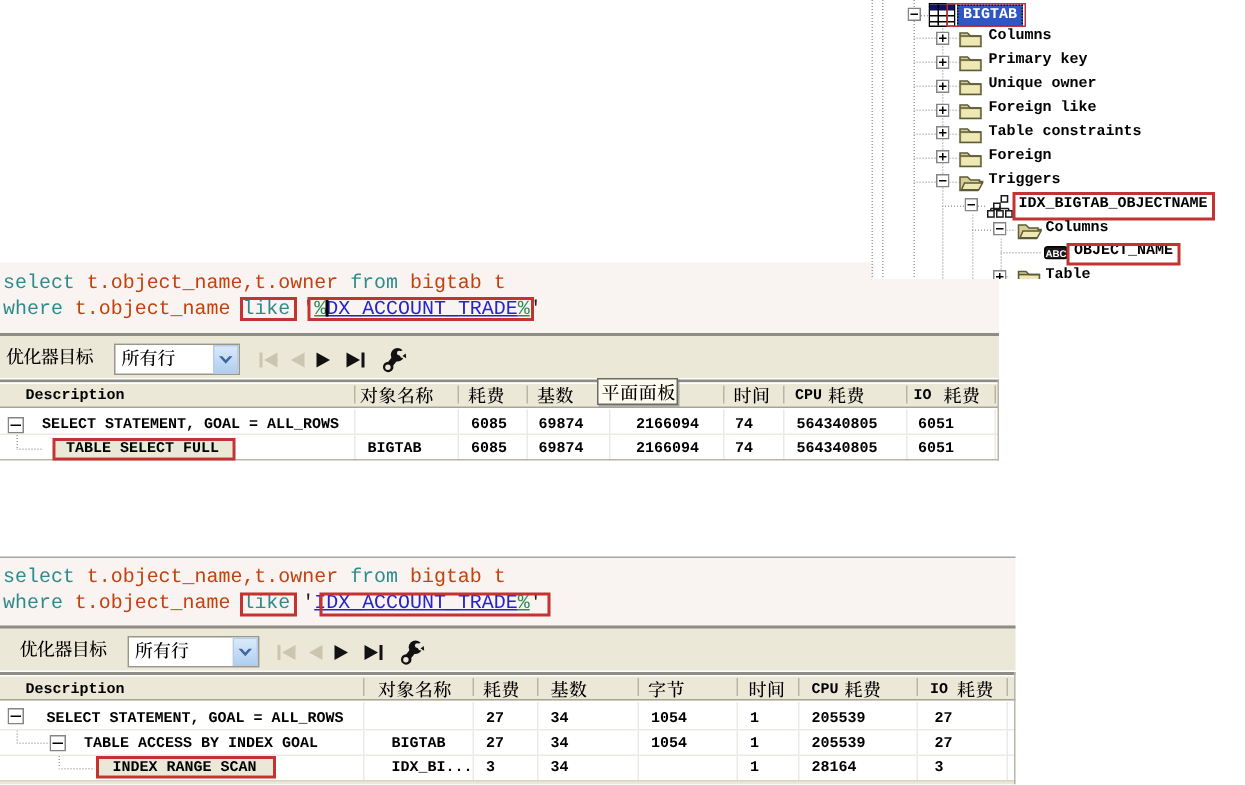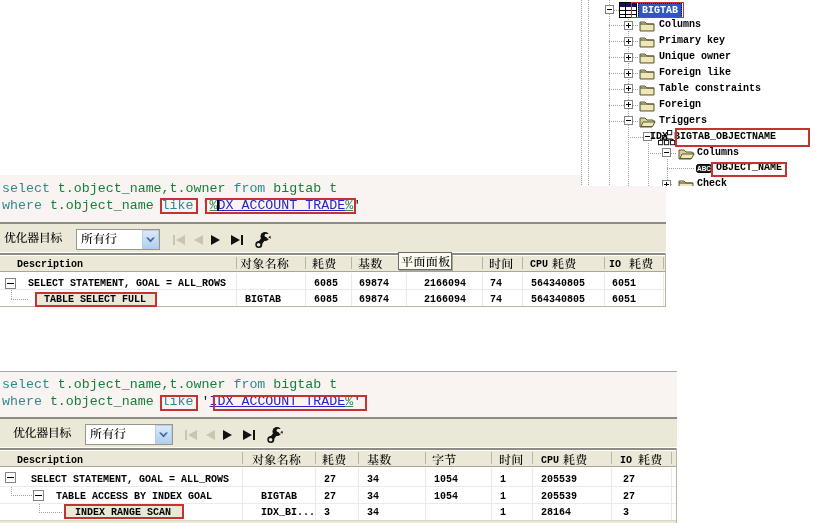--- a/index.html
+++ b/index.html
@@ -1,21 +1,21 @@
 <!DOCTYPE html>
 <html><head><meta charset="utf-8">
 <style>
 * { margin:0; padding:0; box-sizing:border-box; }
 html,body { width:830px; height:523px; background:#fff; overflow:hidden; }
 body { position:relative; font-family:"Liberation Mono", monospace; }
 .abs { position:absolute; }
 .mono10 { font-family:"Liberation Mono",monospace; font-size:10px; line-height:12px; color:#000; white-space:pre; font-weight:bold; }
 .code { font-family:"Liberation Mono",monospace; font-size:13.3px; line-height:17px; white-space:pre; }
 .kw { color:#2e8b8b; }
-.id { color:#15803d; }
+.id { color:#c2410c; }
 .redbox { position:absolute; border:2px solid #c33331; }
 .dotv { position:absolute; width:1px; background-image:linear-gradient(#a0a0a0 1px, transparent 1px); background-size:1px 2px; }
 .doth { position:absolute; height:1px; background-image:linear-gradient(90deg,#a0a0a0 1px, transparent 1px); background-size:2px 1px; }
 .gridv { position:absolute; width:1px; background:#eceae2; }
 .gridh { position:absolute; height:1px; background:#eceae2; }
 </style></head><body>
 <svg width="0" height="0" style="position:absolute">
     <defs>
       <path id="g4F18" d="M676.0 -807.0 666.0 -800.0C704.0 -762.0 753.0 -698.0 765.0 -646.0C841.0 -592.0 907.0 -744.0 676.0 -807.0ZM863.0 -632.0 809.0 -564.0H587.0C589.0 -638.0 589.0 -717.0 590.0 -801.0C614.0 -805.0 623.0 -814.0 626.0 -829.0L506.0 -841.0C506.0 -742.0 507.0 -650.0 506.0 -564.0H328.0L336.0 -535.0H505.0C498.0 -280.0 461.0 -82.0 285.0 69.0L298.0 85.0C532.0 -60.0 576.0 -267.0 586.0 -535.0H628.0V-29.0C628.0 28.0 645.0 47.0 722.0 47.0H805.0C941.0 47.0 973.0 33.0 973.0 0.0C973.0 -15.0 967.0 -25.0 944.0 -35.0L941.0 -193.0H929.0C916.0 -128.0 903.0 -58.0 895.0 -41.0C890.0 -31.0 886.0 -28.0 876.0 -27.0C865.0 -26.0 841.0 -25.0 809.0 -25.0H740.0C709.0 -25.0 705.0 -32.0 705.0 -49.0V-535.0H934.0C948.0 -535.0 959.0 -540.0 962.0 -551.0C924.0 -585.0 863.0 -632.0 863.0 -632.0ZM302.0 -557.0 255.0 -575.0C294.0 -638.0 329.0 -708.0 358.0 -782.0C380.0 -781.0 392.0 -789.0 397.0 -800.0L280.0 -841.0C225.0 -645.0 127.0 -454.0 30.0 -336.0L43.0 -326.0C95.0 -368.0 145.0 -421.0 191.0 -481.0V80.0H207.0C237.0 80.0 269.0 61.0 270.0 55.0V-538.0C288.0 -542.0 298.0 -548.0 302.0 -557.0Z"></path>
       <path id="g5316" d="M815.0 -668.0C758.0 -582.0 671.0 -482.0 568.0 -389.0V-783.0C592.0 -787.0 602.0 -797.0 604.0 -811.0L488.0 -824.0V-321.0C422.0 -267.0 353.0 -218.0 283.0 -177.0L292.0 -165.0C360.0 -194.0 426.0 -228.0 488.0 -266.0V-43.0C488.0 31.0 519.0 52.0 616.0 52.0H737.0C922.0 52.0 965.0 38.0 965.0 -1.0C965.0 -17.0 958.0 -27.0 929.0 -38.0L926.0 -189.0H913.0C898.0 -121.0 883.0 -61.0 873.0 -43.0C867.0 -33.0 860.0 -30.0 847.0 -28.0C830.0 -27.0 792.0 -26.0 741.0 -26.0H627.0C579.0 -26.0 568.0 -36.0 568.0 -64.0V-318.0C694.0 -405.0 799.0 -503.0 873.0 -589.0C896.0 -580.0 907.0 -583.0 915.0 -592.0ZM286.0 -839.0C227.0 -637.0 121.0 -437.0 21.0 -314.0L34.0 -305.0C85.0 -345.0 134.0 -394.0 179.0 -450.0V80.0H194.0C223.0 80.0 257.0 65.0 259.0 59.0V-520.0C277.0 -524.0 286.0 -530.0 290.0 -539.0L254.0 -553.0C298.0 -621.0 337.0 -697.0 371.0 -778.0C394.0 -776.0 406.0 -785.0 411.0 -797.0Z"></path>
@@ -161,21 +161,21 @@
   </svg>
 <div class="doth" style="left:652px;top:137px;width:6px"></div>
 <svg class="abs" style="left:658px;top:130px" width="18" height="16">
     <rect x="9.5" y="0.5" width="4.2" height="4.2" fill="#fff" stroke="#1a1a1a"></rect>
     <rect x="4.5" y="5.5" width="4.2" height="4.2" fill="#fff" stroke="#1a1a1a"></rect>
     <rect x="0.5" y="10.5" width="4.2" height="4.2" fill="#fff" stroke="#1a1a1a"></rect>
     <rect x="6.5" y="10.5" width="4.2" height="4.2" fill="#fff" stroke="#1a1a1a"></rect>
     <rect x="12.5" y="10.5" width="4.2" height="4.2" fill="#fff" stroke="#1a1a1a"></rect>
     <path d="M8.5 7.5 L8.5 9 M2.5 9 L14.5 9 M2.5 9 L2.5 10 M14.5 9 L14.5 10" stroke="#1a1a1a" fill="none"></path>
   </svg>
-<div class="abs mono10" style="left:650px;top:131px">IDX_BIGTAB_OBJECTNAME</div>
+<div class="abs mono10" style="left:679px;top:131px">IDX_BIGTAB_OBJECTNAME</div>
 <div class="redbox" style="left:675px;top:128px;width:135px;height:19px"></div>
 <div class="doth" style="left:648px;top:153px;width:19px"></div>
 <svg class="abs" style="left:662px;top:148px" width="9" height="9">
     <rect x="0.5" y="0.5" width="8" height="8" fill="#fff" stroke="#848484"></rect>
     <rect x="2" y="4" width="5" height="1" fill="#000"></rect>
   </svg>
 <div class="doth" style="left:671px;top:153px;width:6px"></div>
 <svg class="abs" style="left:678px;top:147px" width="17" height="13">
     <path d="M1 3 L6 3 L8 5 L14 5 L14 6 L16 6 L13 12 L1 12 Z" fill="#d9cf94" stroke="#5b5b3a" stroke-width="1"></path>
     <path d="M4 7 L16 7 L13.5 11.5 L2 11.5 Z" fill="#efe7b4" stroke="#5b5b3a"></path>
@@ -192,21 +192,21 @@
 <svg class="abs" style="left:662px;top:180px" width="9" height="9">
     <rect x="0.5" y="0.5" width="8" height="8" fill="#fff" stroke="#848484"></rect>
     <rect x="2" y="4" width="5" height="1" fill="#000"></rect>
     <rect x="4" y="2" width="1" height="5" fill="#000"></rect>
   </svg>
 <svg class="abs" style="left:678px;top:178px" width="16" height="13">
     <path d="M1 3 L6 3 L8 5 L15 5 L15 12 L1 12 Z" fill="#d9cf94" stroke="#5b5b3a" stroke-width="1"></path>
     <path d="M1 5 L15 5" stroke="#5b5b3a" stroke-width="1"></path>
     <rect x="2" y="6" width="12" height="5" fill="#efe7b4"></rect>
   </svg>
-<div class="abs mono10" style="left:697px;top:178px">Check</div>
+<div class="abs mono10" style="left:697px;top:178px">Table</div>
 <div class="abs" style="left:581px;top:186px;width:249px;height:36px;background:#f9f4f2"></div>
 <div class="abs" style="left:666px;top:186px;width:164px;height:36px;background:#fff"></div>
 <div class="abs code" style="left:2px;top:180px"><span class="kw">select</span><span class="id"> t.object_name,t.owner </span><span class="kw">from</span><span class="id"> bigtab t</span><br><span class="kw">where</span><span class="id"> t.object_name </span><span class="kw">like</span> <span style="color:#202020">'</span><span style="color:#2e8b57;text-decoration:underline">%</span><span style="color:#2424cc;text-decoration:underline">DX_ACCOUNT_TRADE</span><span style="color:#2e8b57;text-decoration:underline">%</span><span style="color:#202020">'</span></div>
 <div class="abs" style="left:217px;top:199px;width:2px;height:12px;background:#000"></div>
 <div class="redbox" style="left:160px;top:198px;width:38px;height:16px"></div>
 <div class="redbox" style="left:205px;top:198px;width:151px;height:16px"></div>
 <div class="abs" style="left:0;top:222px;width:666px;height:30px;background:#ece8d8;border-top:2px solid #8d8d85"></div>
 <svg width="58" height="14" viewBox="0 0 58 14" fill="#000" style="position:absolute;left:4px;top:231px">
     <use href="#g4F18" transform="translate(0.0 11.08) scale(0.0120)"></use>
     <use href="#g5316" transform="translate(11.6 11.08) scale(0.0120)"></use>

